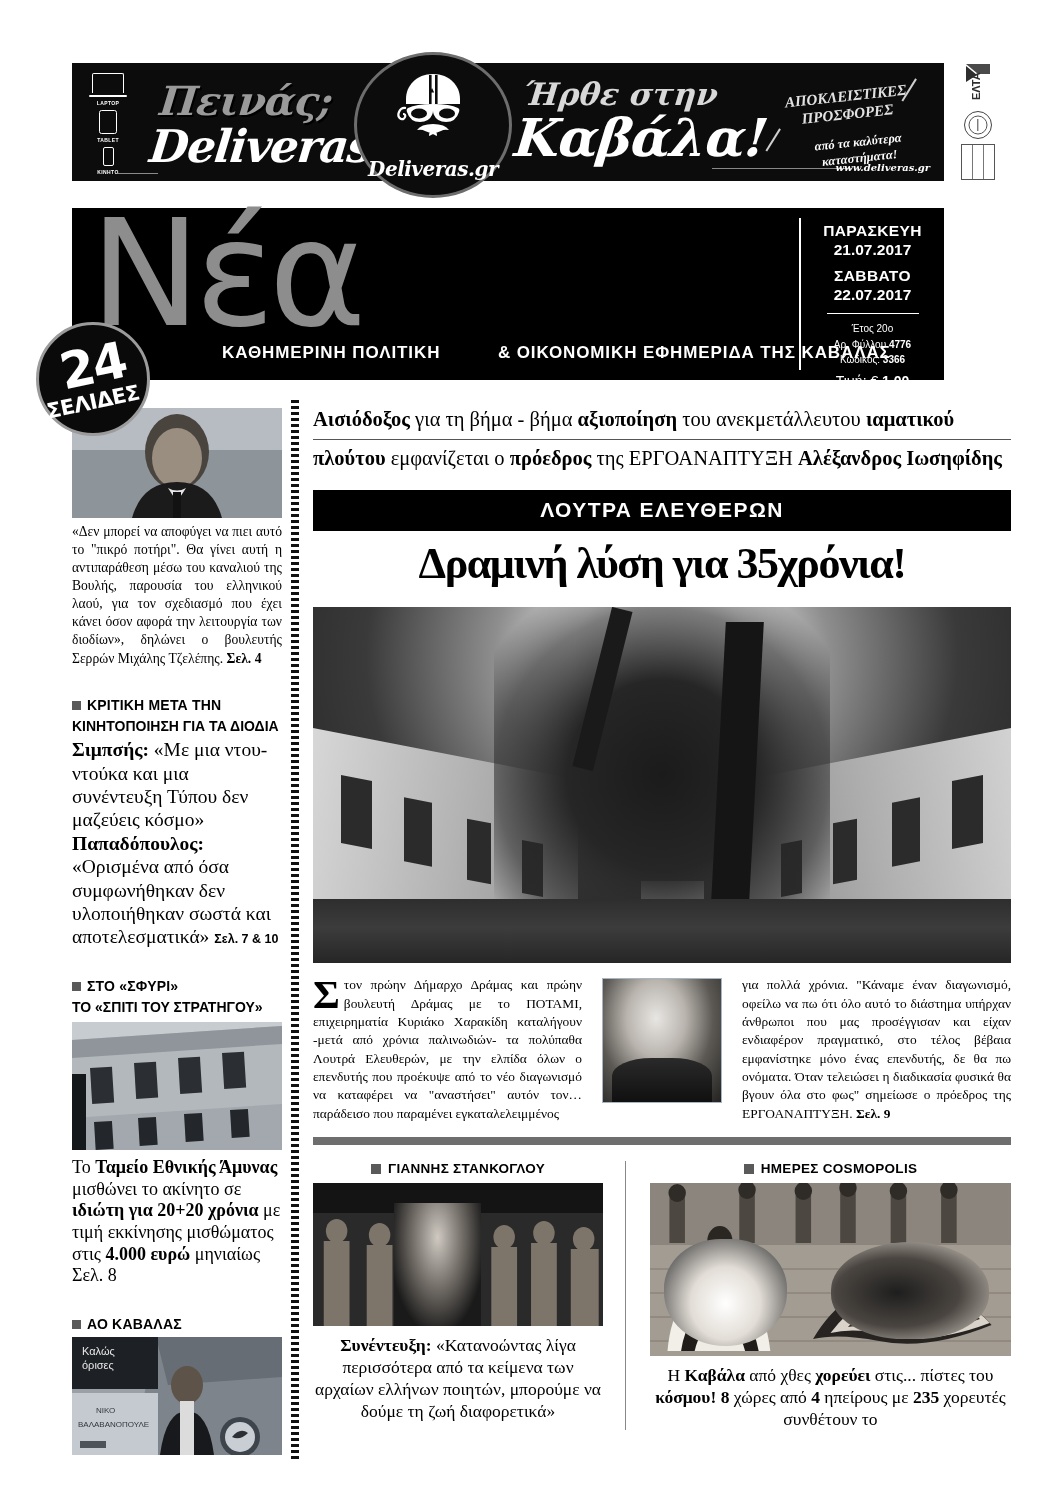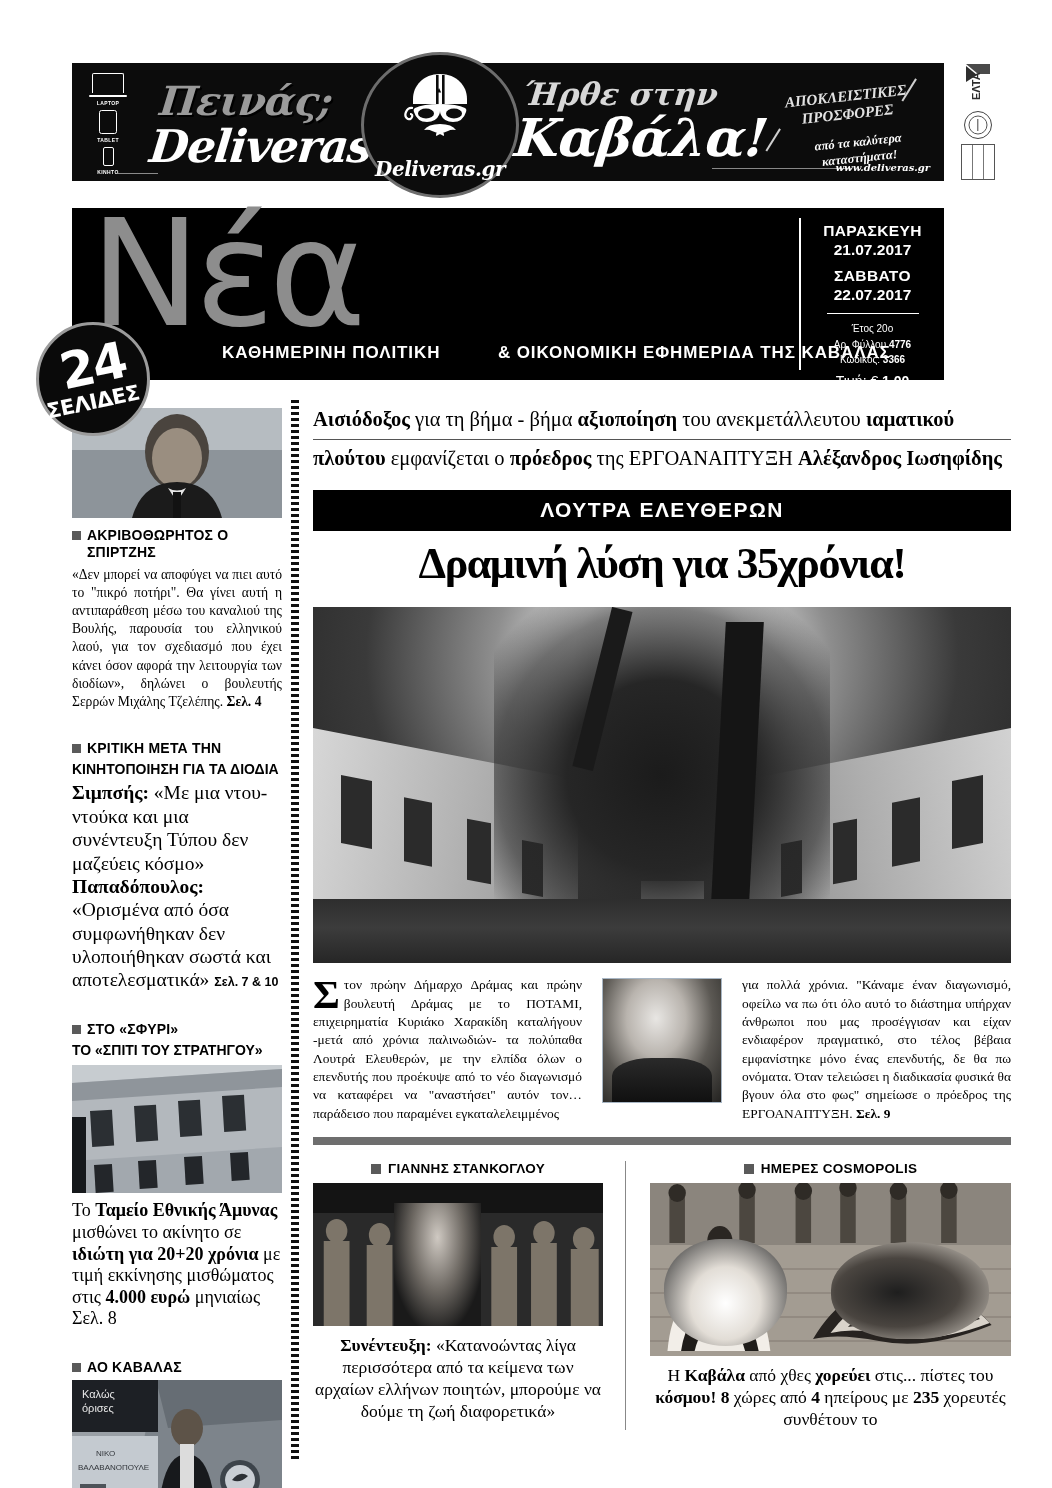--- a/index.html
+++ b/index.html
@@ -43,21 +43,21 @@
   }
   .ad-deliveras{
     position:absolute;left:78px;top:57px;
     font-family:"DejaVu Serif", serif;
     font-style:italic;font-weight:700;
     font-size:45px;color:#fff;
     letter-spacing:-1.5px;
     transform:skewX(-6deg);
   }
   .ad-logo{
-    position:absolute;left:289px;top:-11px;
+    position:absolute;left:282px;top:-11px;
     width:152px;height:140px;border-radius:50%;
     background:#0c0c0c;border:3px solid #6d6d6d;
     z-index:4;
     display:flex;flex-direction:column;align-items:center;justify-content:flex-end;text-align:center;
   }
   .ad-logo-face{position:absolute;left:50%;top:17px;transform:translateX(-50%);width:74px;height:66px;}
   .ad-logo-txt{
     font-family:"DejaVu Serif", serif;font-style:italic;font-weight:700;
     font-size:20px;color:#fff;margin-bottom:14px;letter-spacing:-.5px;
   }
@@ -410,24 +410,20 @@
     <div class="side-photo">
       <svg viewBox="0 0 210 110" width="210" height="110">
         <rect width="210" height="110" fill="#8d949a"></rect>
         <rect y="0" width="210" height="42" fill="#b6bcc1"></rect>
         <ellipse cx="105" cy="44" rx="32" ry="38" fill="#4a443e"></ellipse>
         <ellipse cx="105" cy="50" rx="25" ry="30" fill="#9a8e80"></ellipse>
         <path d="M60 110 q10 -36 45 -36 q35 0 45 36 Z" fill="#1b1b1b"></path>
         <path d="M96 80 l9 14 l9 -14 q-9 5 -18 0 Z" fill="#e6e6e6"></path>
         <rect x="101" y="84" width="8" height="26" fill="#121212"></rect>
       </svg>
-    </div>
-    <div class="kicker">
-      <span class="sq"></span>
-      <span>ΑΚΡΙΒΟΘΩΡΗΤΟΣ Ο ΣΠΙΡΤΖΗΣ</span>
     </div>
     <div class="side-body">
       <span>«Δεν μπορεί να αποφύγει να πιει αυτό το "πικρό ποτήρι".  Θα γίνει αυτή η αντιπαράθεση μέσω του καναλιού της Βουλής, παρουσία του ελληνικού λαού, για τον σχεδιασμό που έχει κάνει όσον αφορά την λειτουργία των διοδίων», δηλώνει ο βουλευτής Σερρών Μιχάλης Τζελέπης.</span>
       <b>Σελ. 4</b>
     </div>
 
     <div class="side-gap"></div>
 
     <div class="kicker">
       <span class="sq"></span>

